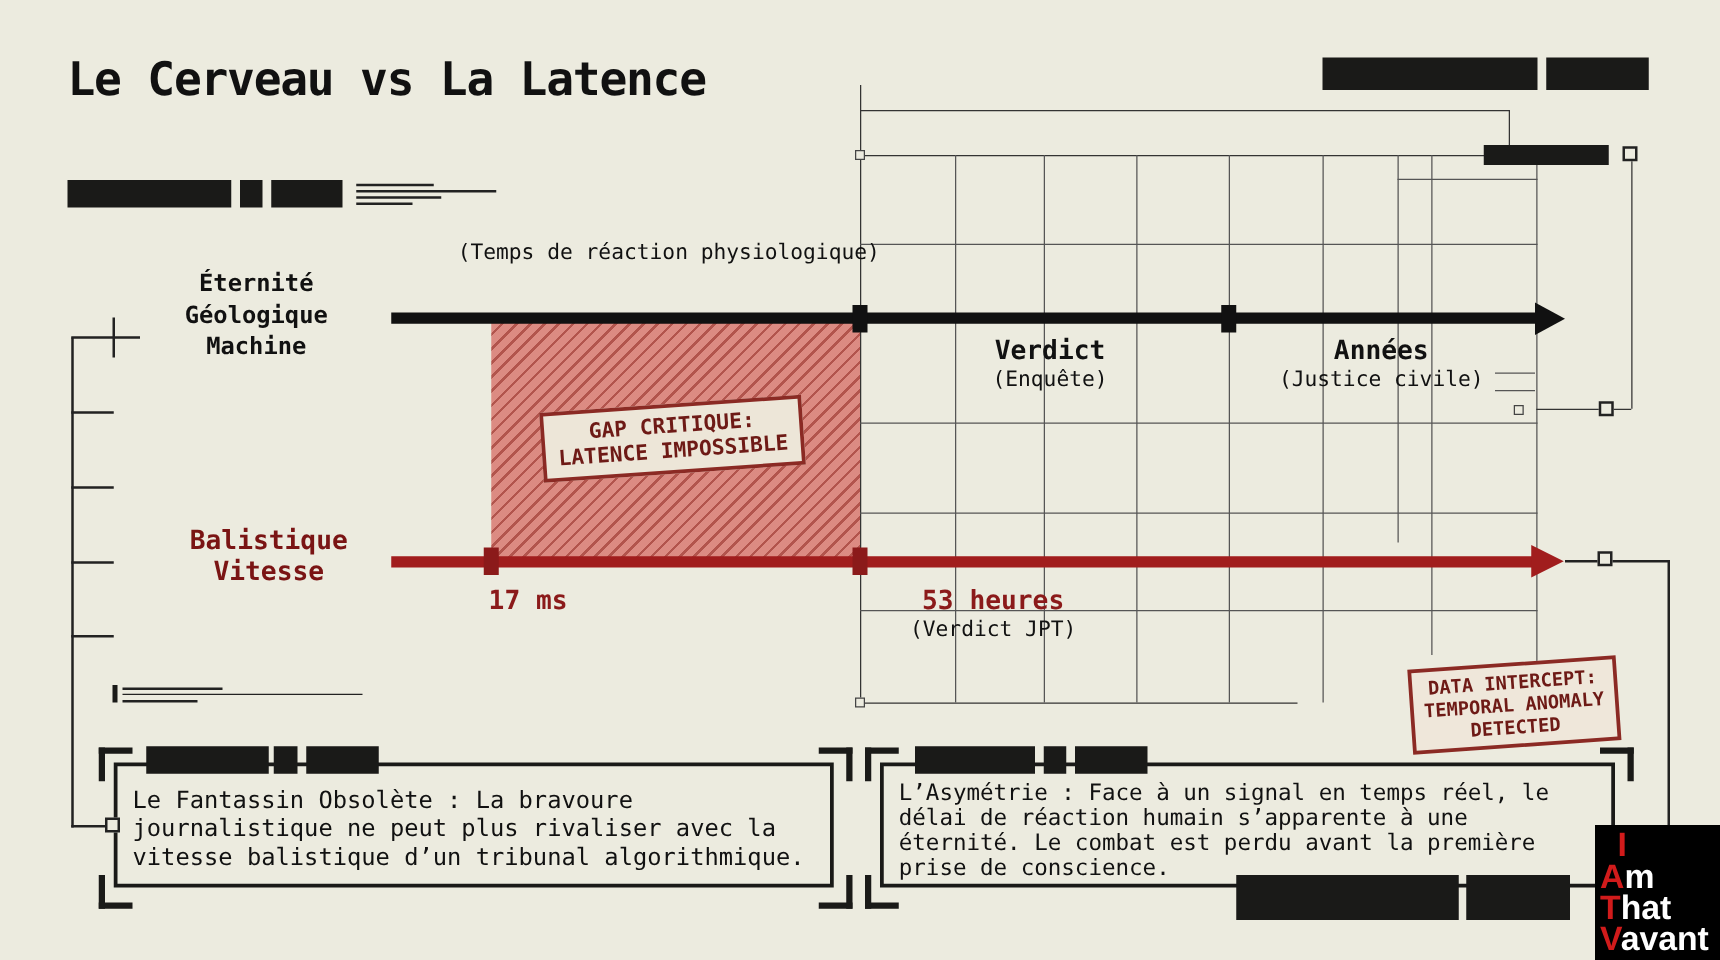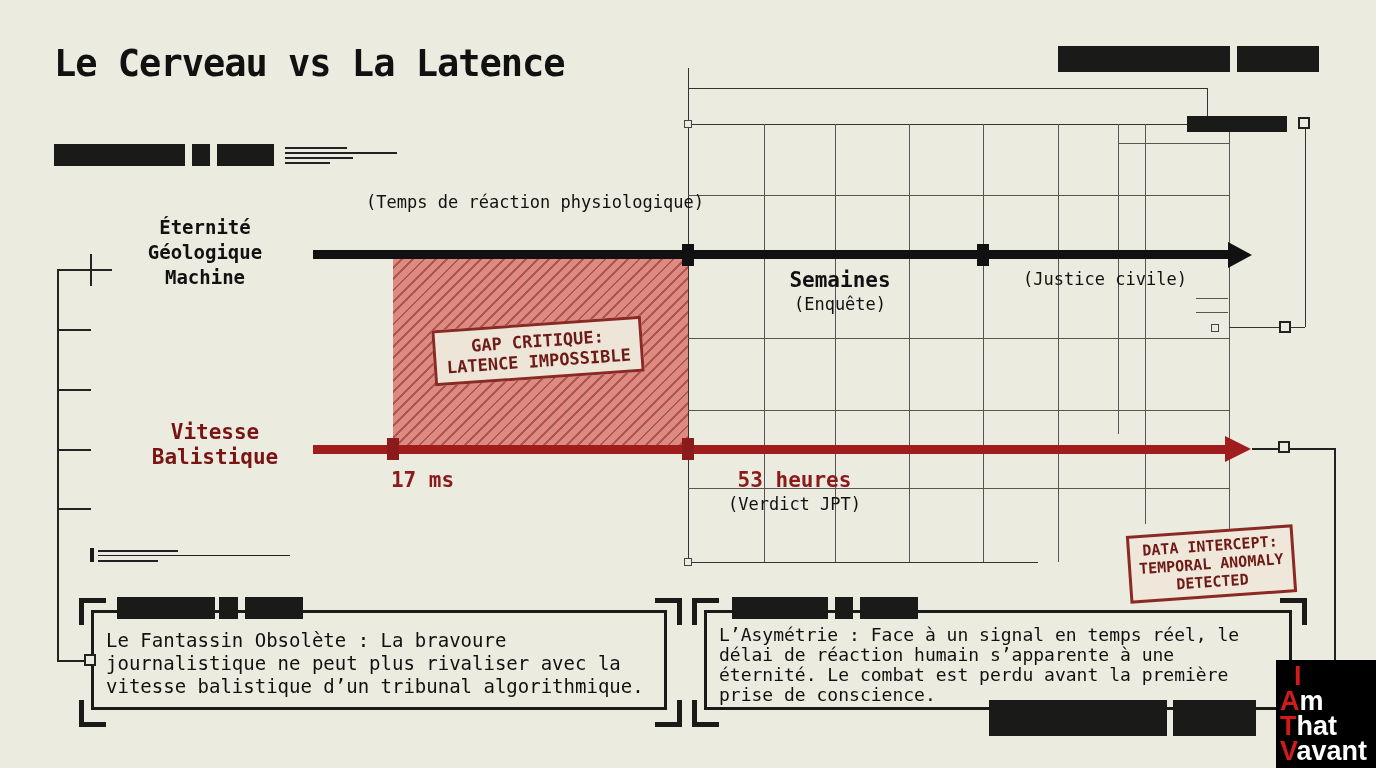--- a/index.html
+++ b/index.html
@@ -120,35 +120,36 @@
 </div>
 <div class="abs" style="left:313px;top:250px;width:920px;height:9px;background:#111;"></div>
 <div class="abs" style="left:1228px;top:242px;width:0;height:0;border-top:13px solid transparent;border-bottom:13px solid transparent;border-left:24px solid #111;"></div>
 <div class="abs" style="left:682px;top:244px;width:12px;height:22px;background:#111;"></div>
 <div class="abs" style="left:977px;top:244px;width:12px;height:22px;background:#111;"></div>
 
 <div class="lbl" style="left:340px;top:192px;width:390px;">
   <div class="sub" style="line-height:20px;">(Temps de réaction physiologique)</div>
 </div>
 <div class="lbl" style="left:760px;top:268px;width:160px;">
-  <div class="big">Semaines</div>
+  <div class="big">Verdict</div>
   <div class="sub" style="line-height:22px;">(Enquête)</div>
 </div>
 <div class="lbl" style="left:1010px;top:268px;width:190px;">
+  <div class="big">Années</div>
   <div class="sub" style="line-height:22px;">(Justice civile)</div>
 </div>
 
 <div class="stamp" style="left:433px;top:323px;transform:rotate(-4deg);font-size:17px;line-height:20px;">
   <div>GAP CRITIQUE:</div>
   <div>LATENCE IMPOSSIBLE</div>
 </div>
 
 <div class="lbl lbl-red" style="left:120px;top:420px;width:190px;">
+  <div>Balistique</div>
   <div>Vitesse</div>
-  <div>Balistique</div>
 </div>
 <div class="abs" style="left:313px;top:445px;width:915px;height:9px;background:#a11d1d;"></div>
 <div class="abs" style="left:1225px;top:436px;width:0;height:0;border-top:13px solid transparent;border-bottom:13px solid transparent;border-left:26px solid #a11d1d;"></div>
 <div class="abs" style="left:387px;top:438px;width:12px;height:22px;background:#8b1a1a;"></div>
 <div class="abs" style="left:682px;top:438px;width:12px;height:22px;background:#8b1a1a;"></div>
 <div class="thinline" style="left:1252px;top:448px;width:28px;"></div>
 <div class="node" style="left:1278px;top:441px;"></div>
 <div class="thinline" style="left:1290px;top:448px;width:46px;"></div>
 <div class="grid-v" style="left:1334px;top:448px;height:212px;width:2px;background:#222;"></div>
 

